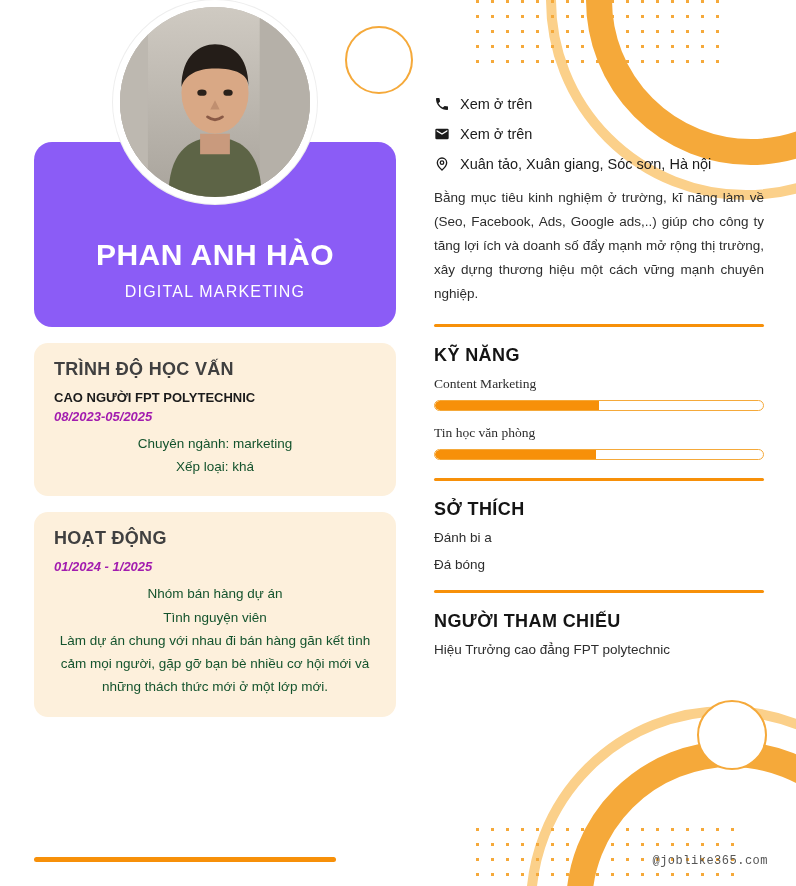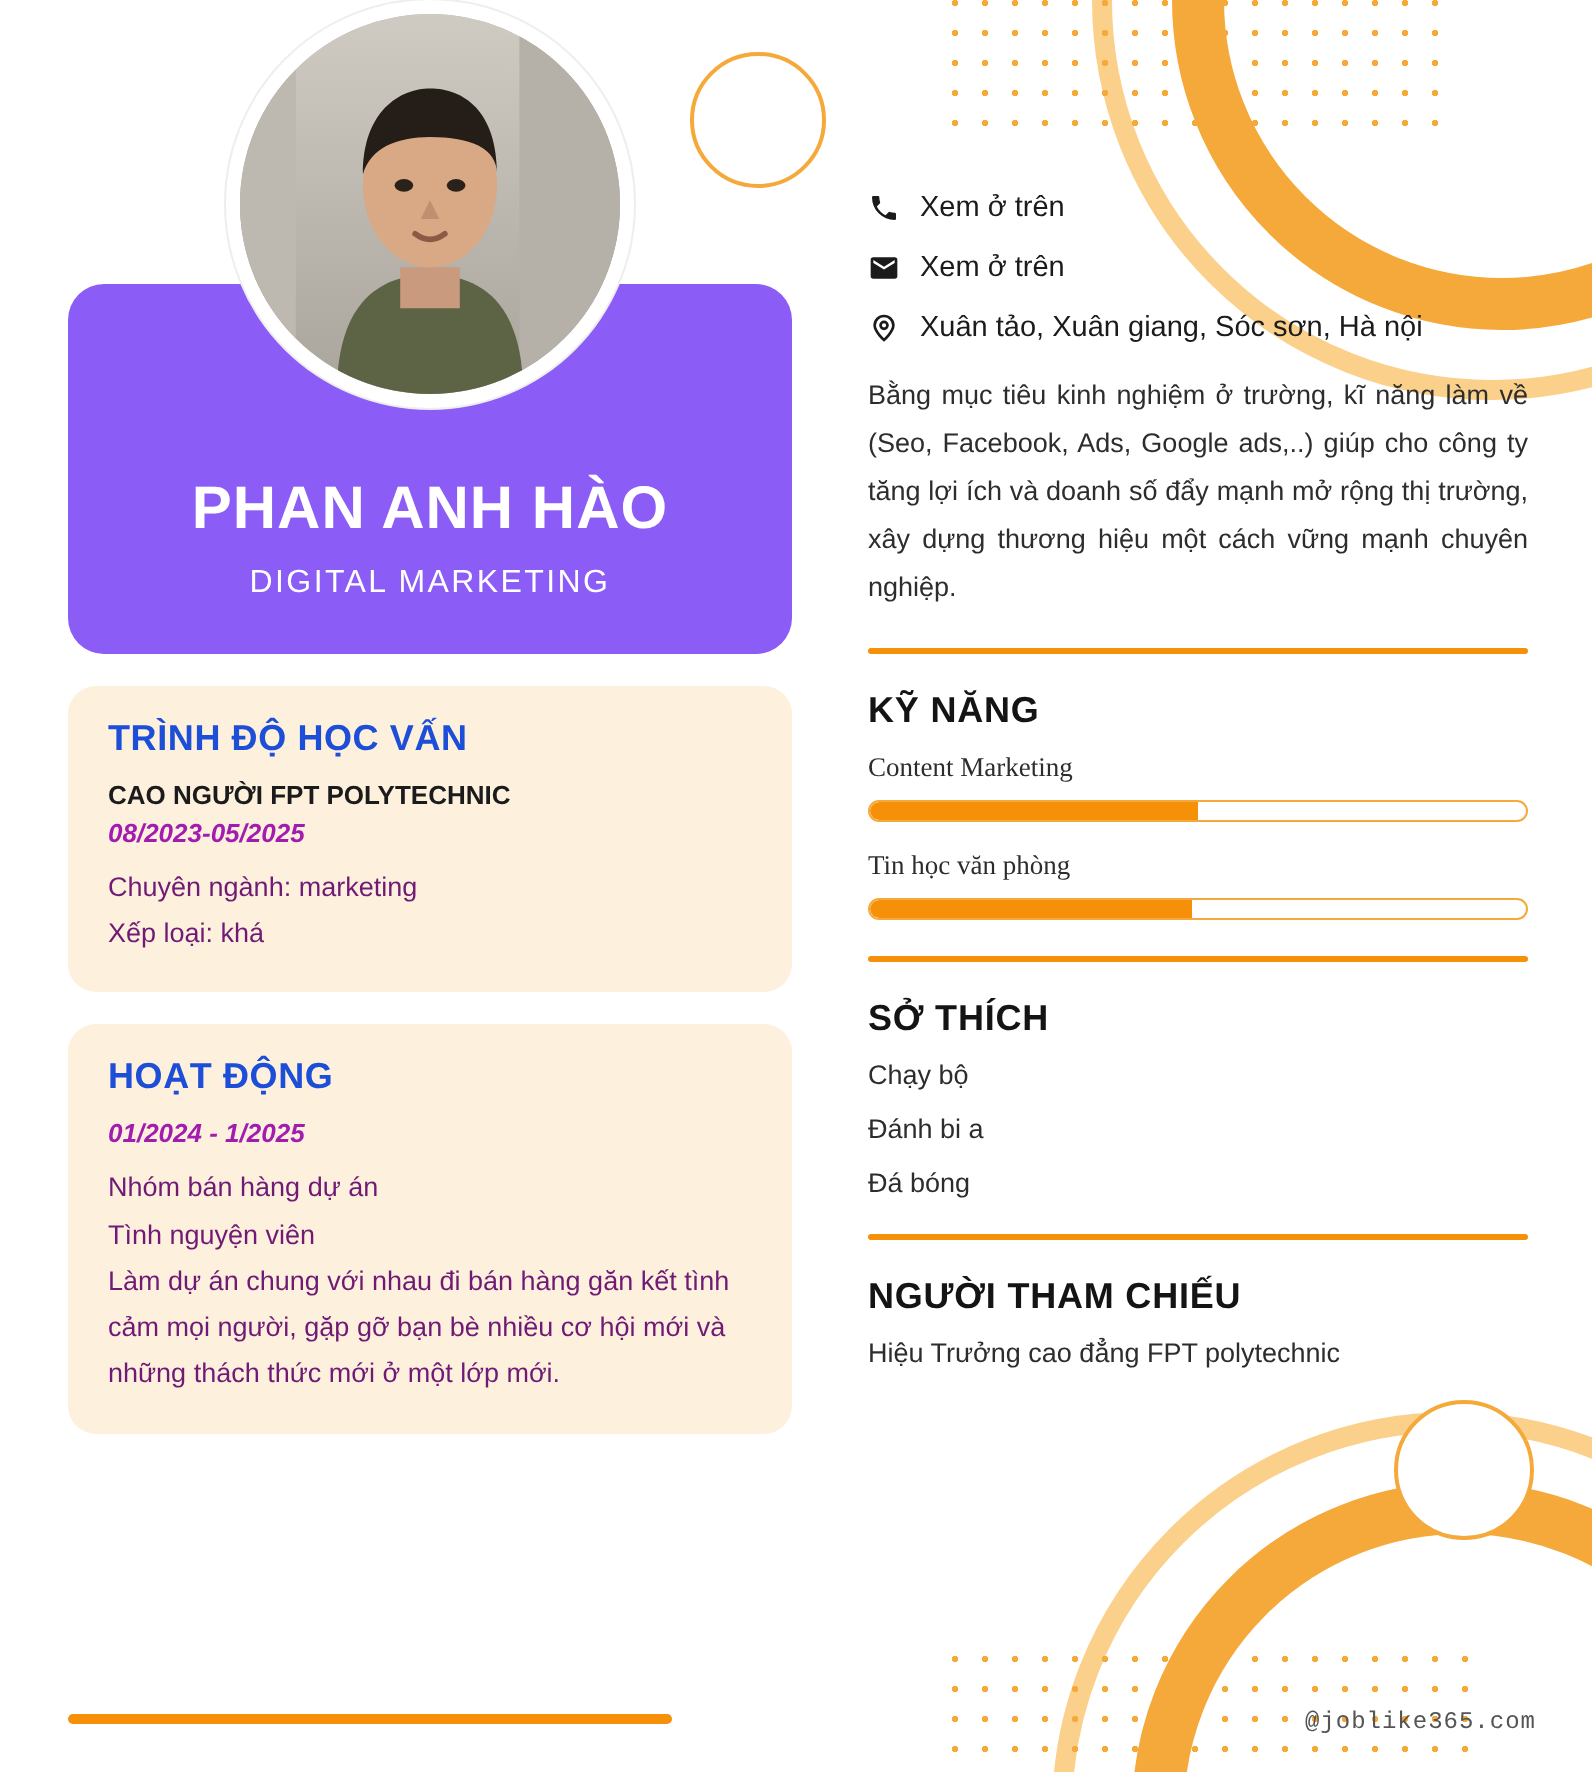--- a/index.html
+++ b/index.html
@@ -118,41 +118,42 @@
   }
 
   .panel {
     background: #fdf0dc;
     border-radius: 14px;
     margin-top: 16px;
     padding: 16px 20px 18px 20px;
   }
   .panel h2 {
     font-size: 18px;
-    color: #1d4ed8;
+    color: #404040;
     letter-spacing: 0.3px;
     margin-bottom: 10px;
   }
   .panel .sub {
     font-size: 13px;
     font-weight: bold;
     color: #1b1b1b;
     margin-bottom: 4px;
   }
   .panel .date {
     font-size: 13px;
     font-weight: bold;
     font-style: italic;
     color: #a21caf;
     margin-bottom: 8px;
   }
   .panel p {
     font-size: 13.5px;
-    color: #701a75;
+    color: #14532d;
     line-height: 1.72;
+    text-align: center;
   }
   .bottom-bar {
     position: absolute;
     left: 34px; bottom: 24px;
     width: 302px; height: 5px;
     background: #f79009;
     border-radius: 3px;
   }
 
   
@@ -346,21 +347,20 @@
     <div>
       <div class="skill-label">Tin học văn phòng</div>
       <div class="bar">
           <span id="sk1" style="width: 49%;"></span>
         </div>
     </div>
 
     <div class="divider"></div>
 
     <div class="sec-title">SỞ THÍCH</div>
-    <div class="list-line">Chạy bộ</div>
     <div class="list-line">Đánh bi a</div>
     <div class="list-line">Đá bóng</div>
 
     <div class="divider"></div>
 
     <div class="sec-title">NGƯỜI THAM CHIẾU</div>
     <div class="list-line">Hiệu Trưởng cao đẳng FPT polytechnic</div>
   </div>
 
   <div class="watermark">@joblike365.com</div>

